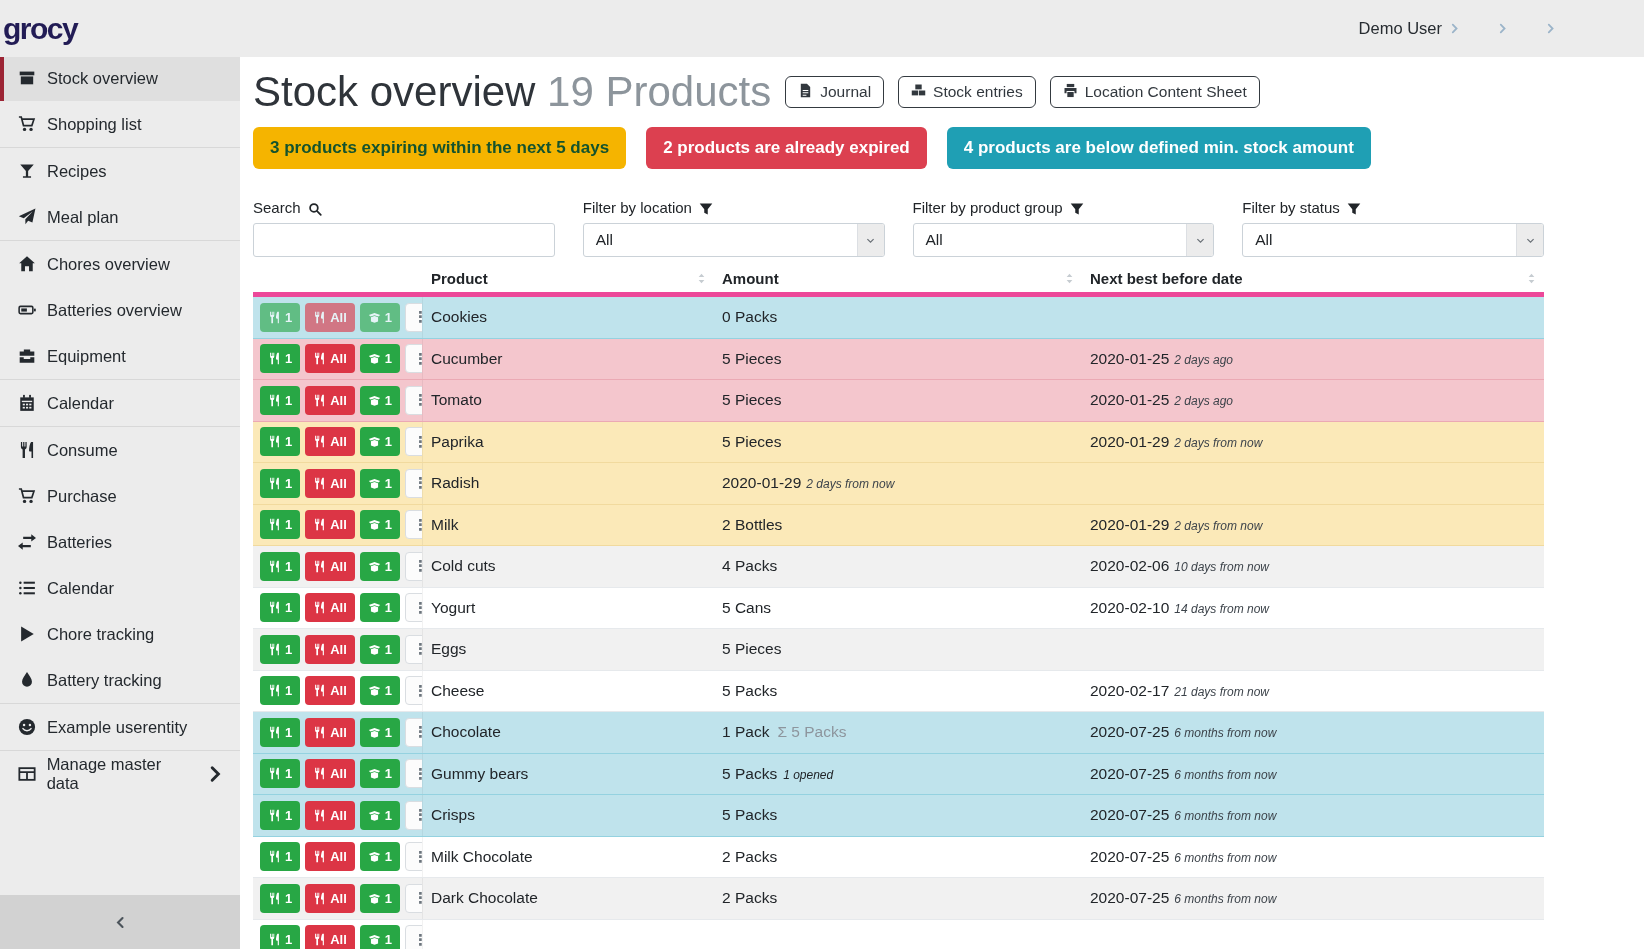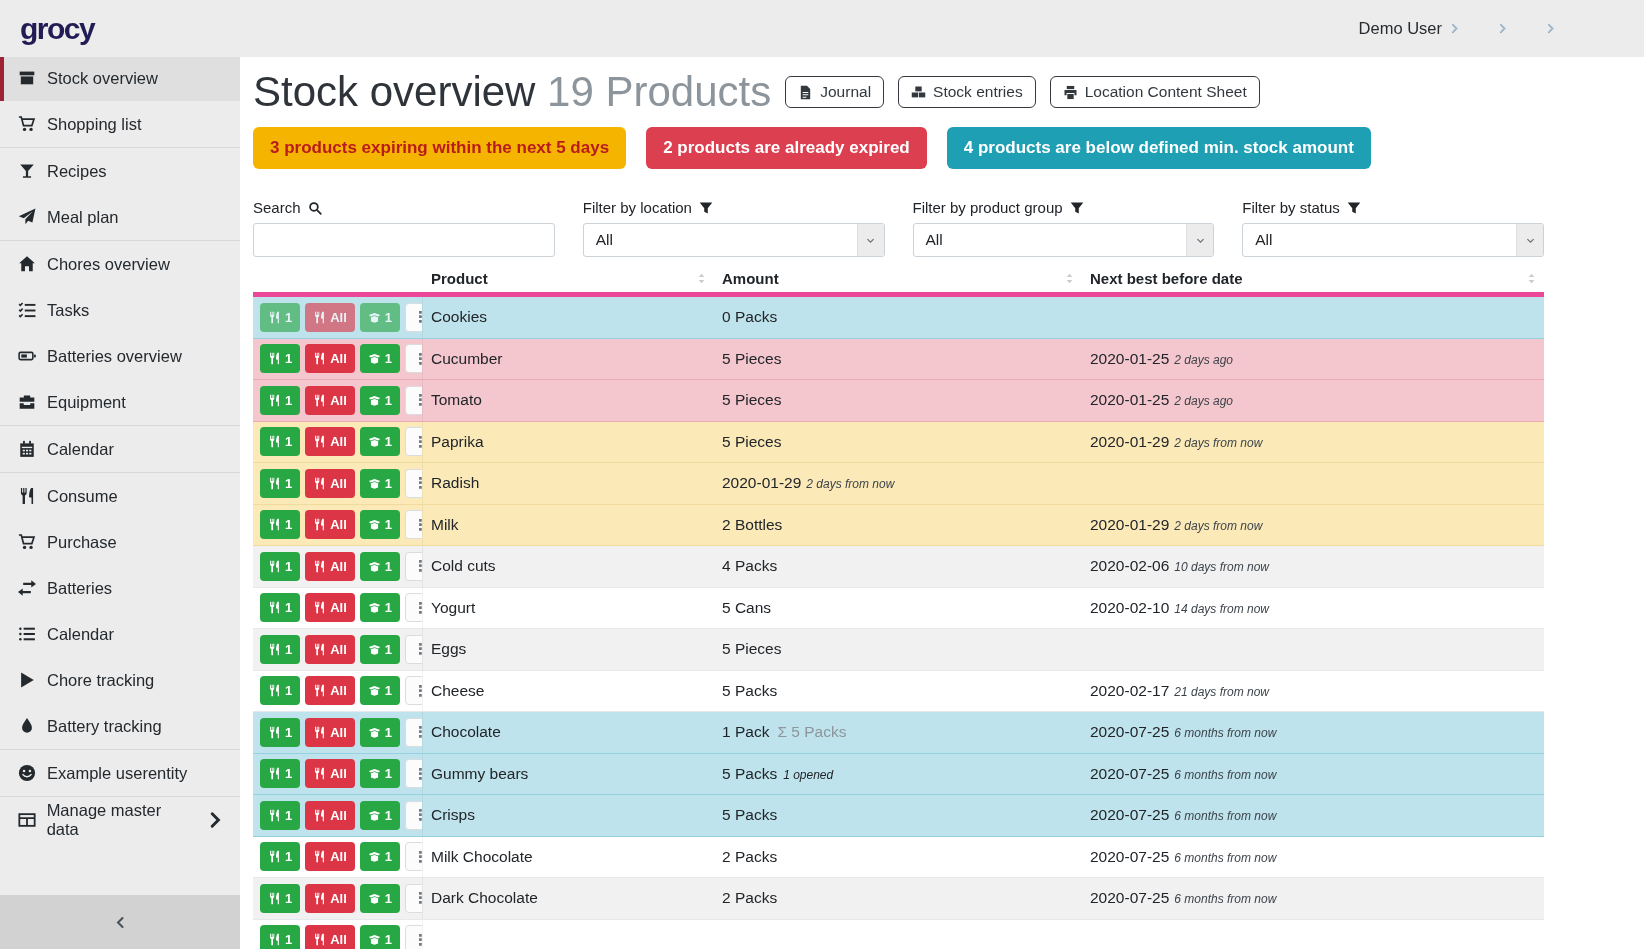--- a/index.html
+++ b/index.html
@@ -1,21 +1,21 @@
 <!DOCTYPE html>
 <html><head>
 <meta charset="utf-8">
 <style>
   * { margin:0; padding:0; box-sizing:border-box; }
   html,body { width:1644px; height:949px; overflow:hidden; }
   body { font-family:"Liberation Sans","DejaVu Sans",sans-serif; background:#ececec; color:#212529; position:relative; }
 
   
   .topbar { position:absolute; top:0; left:0; right:0; height:57px; background:#ececec;
-            display:flex; align-items:center; justify-content:space-between; padding:0 88px 0 20px; z-index:5; }
+            display:flex; align-items:center; justify-content:space-between; padding:0 88px 0 3px; z-index:5; }
   .logo { font-size:30px; font-weight:800; letter-spacing:-1.5px; color:#221c55; cursor:pointer; }
   .topbar-right { display:flex; align-items:center; gap:30px; }
   .topbar-item { display:flex; align-items:center; gap:7px; font-size:16.5px; color:#272c31; cursor:pointer; }
   .topbar-item .chev svg { width:11px; height:11px; color:#9bb4c9; }
 
   .icon svg { display:block; }
 
   
   .sidebar { position:absolute; top:55px; left:0; bottom:0; width:240px; background:#ececec; z-index:4; }
   .side-item { height:46px; display:flex; align-items:center; gap:9px; padding:0 14px 0 16px;
@@ -31,30 +31,30 @@
   .sidebar-footer svg { width:13px; height:13px; color:#4c545b; }
 
   
   .main { position:absolute; top:55px; left:240px; right:0; bottom:0; background:#fff;
           padding:14px 100px 0 13px; overflow:hidden; }
 
   .page-head { display:flex; align-items:center; gap:14px; }
   h1 { font-size:42px; font-weight:500; color:#2f343a; line-height:46px; white-space:nowrap; }
   h1 .sub { color:#8d959c; font-weight:300; }
   .head-btns { display:flex; gap:14px; margin-left:0; }
-  .hbtn { display:flex; align-items:center; gap:7px; background:#fff; border:1.5px solid #343a40; border-radius:6px;
+  .hbtn { display:flex; align-items:flex-start; gap:7px; background:#fff; border:1.5px solid #343a40; border-radius:6px;
           padding:6px 12px; font-size:15.5px; color:#32383e; cursor:pointer; white-space:nowrap;
           font-family:inherit; }
   .hbtn .icon svg { width:15px; height:15px; color:#32383e; }
 
   .alerts { display:flex; gap:20px; margin-top:12px; }
   .pill { border-radius:6px; padding:11px 17px; font-size:17px; font-weight:600; cursor:pointer; white-space:nowrap; }
 
   .filters { display:grid; grid-template-columns:repeat(4,1fr); gap:28px; margin-top:30px; }
-  .flabel { display:flex; align-items:center; gap:7px; font-size:15px; color:#212529; margin-bottom:7px; }
+  .flabel { display:flex; align-items:flex-end; gap:7px; font-size:15px; color:#212529; margin-bottom:7px; }
   .flabel .icon svg { width:14px; height:14px; color:#212529; }
   .fsearch { width:100%; height:34px; border:1px solid #cbd2d8; border-radius:3px; padding:0 10px;
              font-size:15.5px; font-family:inherit; outline:none; }
   .select { height:34px; border:1px solid #cbd2d8; border-radius:3px; background:#fff; display:flex;
             align-items:center; cursor:pointer; overflow:hidden; }
   .select-value { flex:1; padding:0 12px; font-size:15.5px; color:#212529; }
   .select-caret { width:27px; align-self:stretch; background:#ececec; display:flex; align-items:center;
                   justify-content:center; border-left:1px solid #dcdfe3; }
   .select-caret svg { width:11px; height:11px; color:#6b7278; }
 
@@ -181,37 +181,20 @@
         <span class="icon ">
           <svg viewBox="0 0 16 16">
             <path fill="currentColor" d="M8 1.2 15 7.4h-1.9v7.1H9.8V10H6.2v4.5H2.9V7.4H1z"></path>
           </svg>
         </span>
         <span>Chores overview</span>
       </div>
       <div class="side-item">
         <span class="icon ">
           <svg viewBox="0 0 16 16">
-            <g fill="none" stroke="currentColor" stroke-width="1.4">
-              <path d="M1 2.8l1.1 1.1 2-2.1"></path>
-              <path d="M1 7.8l1.1 1.1 2-2.1"></path>
-              <path d="M1 12.8l1.1 1.1 2-2.1"></path>
-            </g>
-            <g fill="currentColor">
-              <rect x="6" y="2.6" width="9.5" height="1.7"></rect>
-              <rect x="6" y="7.6" width="9.5" height="1.7"></rect>
-              <rect x="6" y="12.6" width="9.5" height="1.7"></rect>
-            </g>
-          </svg>
-        </span>
-        <span>Tasks</span>
-      </div>
-      <div class="side-item">
-        <span class="icon ">
-          <svg viewBox="0 0 16 16">
             <rect x="1" y="4.8" width="12.2" height="6.4" rx="1.2" fill="none" stroke="currentColor" stroke-width="1.4"></rect>
             <rect x="14.2" y="6.8" width="1.6" height="2.4" fill="currentColor"></rect>
             <rect x="2.9" y="6.6" width="5" height="2.8" fill="currentColor"></rect>
           </svg>
         </span>
         <span>Batteries overview</span>
       </div>
       <div class="side-item">
         <span class="icon ">
           <svg viewBox="0 0 16 16">
@@ -373,21 +356,21 @@
               <path fill="currentColor" d="M4 1h8v3.4H4z"></path>
               <path fill="currentColor" d="M1.6 5.2h12.8v5.6h-2.2V8.6H3.8v2.2H1.6z"></path>
               <path fill="currentColor" d="M4.6 9.6h6.8V15H4.6z"></path>
             </svg>
           </span>
           <span>Location Content Sheet</span>
         </button>
       </div>
   </div>
   <div class="alerts" id="alerts">
-      <div class="pill" style="background: rgb(245, 180, 0); color: #b91c1c;">3 products expiring within the next 5 days</div>
+      <div class="pill" style="background: rgb(245, 180, 0); color: #14532d;">3 products expiring within the next 5 days</div>
       <div class="pill" style="background: rgb(220, 64, 80); color: rgb(255, 255, 255);">2 products are already expired</div>
       <div class="pill" style="background: rgb(31, 159, 180); color: rgb(255, 255, 255);">4 products are below defined min. stock amount</div>
     </div>
   <div class="filters" id="filters">
       <div><div class="flabel">
           <span>Search</span>
           <span class="icon ">
             <svg viewBox="0 0 16 16">
               <circle cx="6.8" cy="6.8" r="4.4" fill="none" stroke="currentColor" stroke-width="2"></circle>
               <path stroke="currentColor" stroke-width="2" stroke-linecap="round" d="m10.4 10.4 4.2 4.2"></path>

